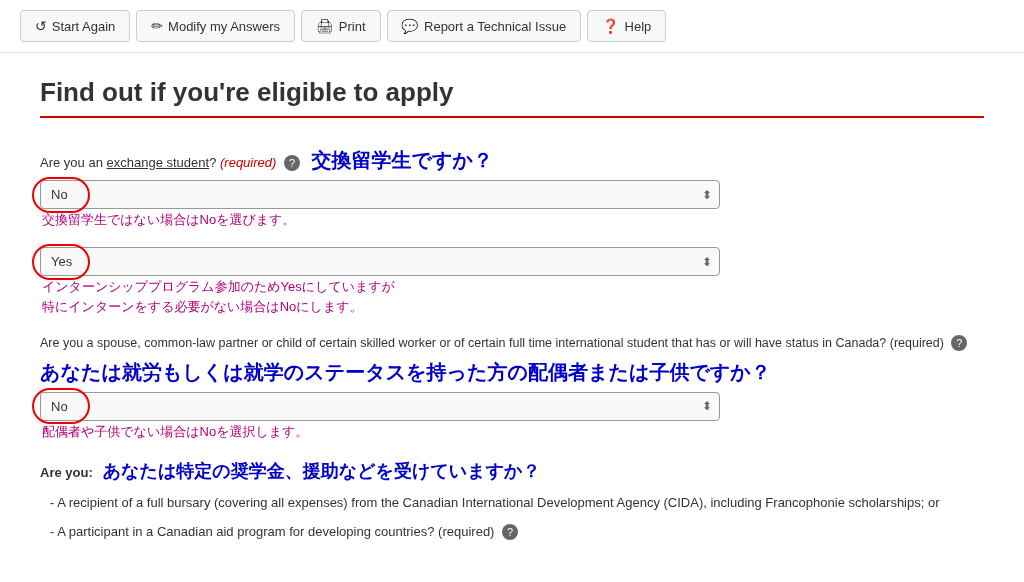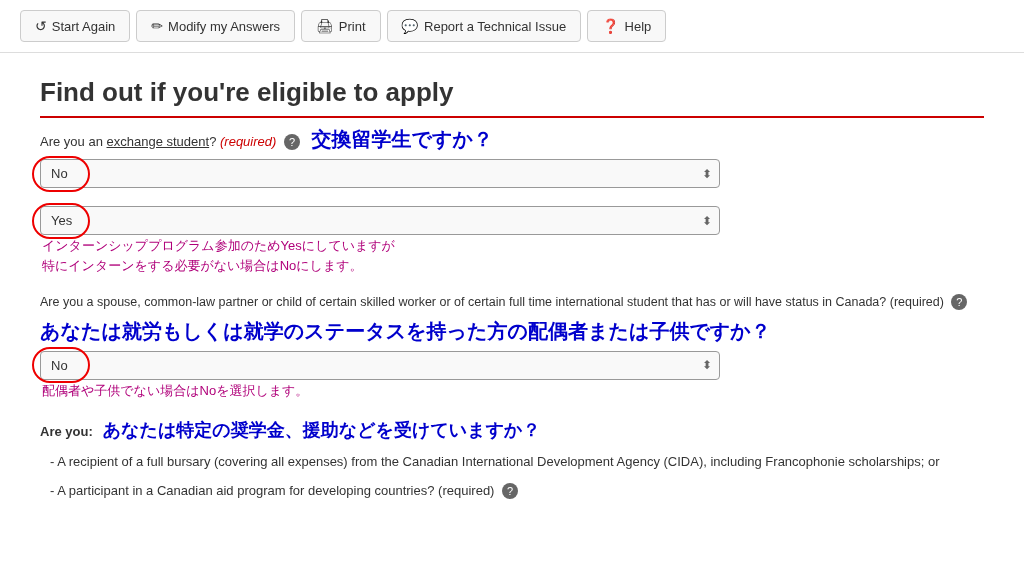--- a/index.html
+++ b/index.html
@@ -38,21 +38,21 @@
 
     
     .main-content {
       padding: 24px 40px 20px 40px;
     }
 
     .page-title {
       font-size: 26px;
       font-weight: bold;
       color: #333;
-      margin-bottom: 7px;
+      margin-bottom: 28px;
       padding-bottom: 8px;
       border-bottom: 2px solid #c00;
     }
 
     
     .form-section {
       margin-bottom: 18px;
     }
 
     .question-label {
@@ -223,20 +223,21 @@
       <div class="select-with-circle">
         <div class="circle-highlight"></div>
         <div class="select-container">
           <select>
             <option>No</option>
             <option>Yes</option>
           </select>
         </div>
       </div>
     </div>
+    <div class="sub-note">交換留学生ではない場合はNoを選びます。</div>
   </div>
 
   <div class="form-section">
     <div class="select-row">
       <div class="select-with-circle">
         <div class="circle-highlight"></div>
         <div class="select-container">
           <select>
             <option>Yes</option>
             <option>No</option>

